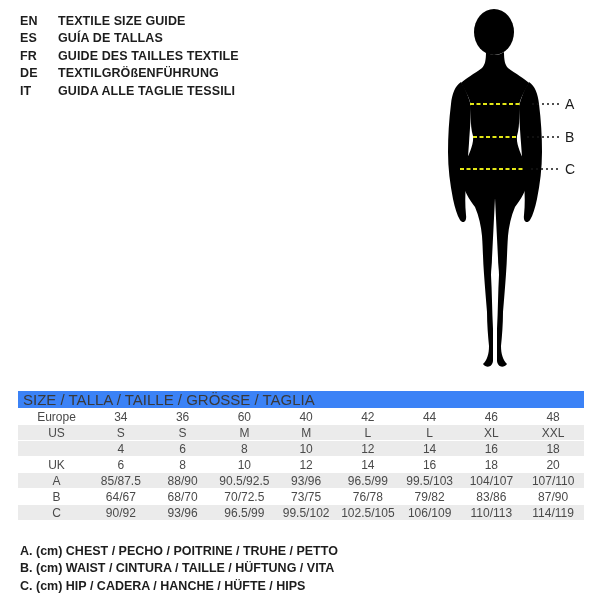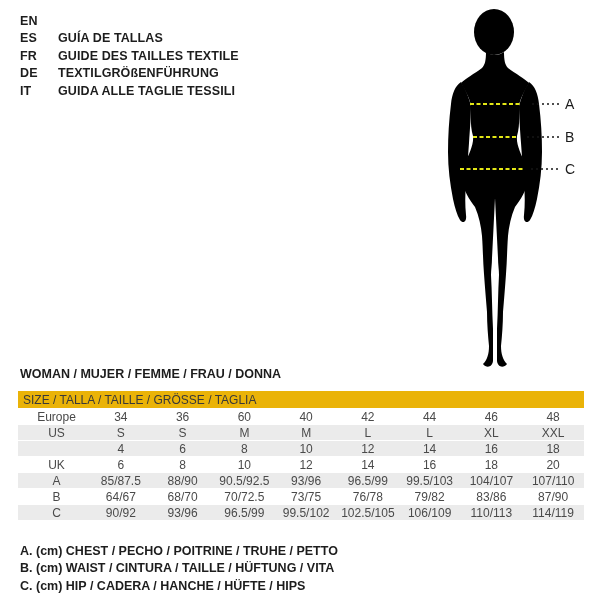--- a/index.html
+++ b/index.html
@@ -23,36 +23,37 @@
   .section-title { position:absolute; left:20px; top:367px; font-weight:700;
                    font-size:12.5px; color:#1d1d1d; white-space:nowrap; }
 
   
   .size-table { position:absolute; left:18px; top:391px; width:566px;
                 border-collapse:collapse; table-layout:fixed;
                 font-size:12px; color:#4a4a4a; }
   .size-table td { padding:0; height:15px; text-align:center; vertical-align:middle;
                    border-bottom:1px solid #ffffff; overflow:hidden; white-space:nowrap; }
   .size-table td.rowlabel { text-align:center; padding-left:5px; }
-  .size-table thead td { background:#eab308; text-align:left; padding-left:5px;
-                         height:17px; color:#393939; font-size:12px; }
+  .size-table thead td { background:#3b82f6; text-align:left; padding-left:5px;
+                         height:17px; color:#393939; font-size:15px; }
   .size-table tr.shaded { background:#ebebeb; }
 
   
   .legend { position:absolute; left:20px; top:543px; font-weight:700; font-size:12.5px;
             line-height:17.4px; color:#1d1d1d; white-space:nowrap; }
 </style>
 </head>
 <body>
 
 <div class="stage">
 
   <div class="lang-header">
     <div class="lang-row">
       <span class="lang-code">EN</span>
+      <span class="lang-title">TEXTILE SIZE GUIDE</span>
     </div>
     <div class="lang-row">
       <span class="lang-code">ES</span>
       <span class="lang-title">GUÍA DE TALLAS</span>
     </div>
     <div class="lang-row">
       <span class="lang-code">FR</span>
       <span class="lang-title">GUIDE DES TAILLES TEXTILE</span>
     </div>
     <div class="lang-row">
@@ -137,21 +138,20 @@
 
     <line x1="112" y1="102" x2="139" y2="102" stroke="#161616" stroke-width="1.6" stroke-dasharray="2 3"></line>
     <line x1="107" y1="135" x2="139" y2="135" stroke="#161616" stroke-width="1.6" stroke-dasharray="2 3"></line>
     <line x1="111" y1="167" x2="139" y2="167" stroke="#161616" stroke-width="1.6" stroke-dasharray="2 3"></line>
 
     <text x="145" y="107" font-size="14" fill="#1b1b1b">A</text>
     <text x="145" y="140" font-size="14" fill="#1b1b1b">B</text>
     <text x="145" y="172" font-size="14" fill="#1b1b1b">C</text>
   </svg>
 
-  <div class="section-title">WOMAN / MUJER / FEMME / FRAU / DONNA</div>
 
   <table class="size-table">
     <colgroup>
       <col style="width:72px">
       <col>
         <col>
         <col>
         <col>
         <col>
         <col>

